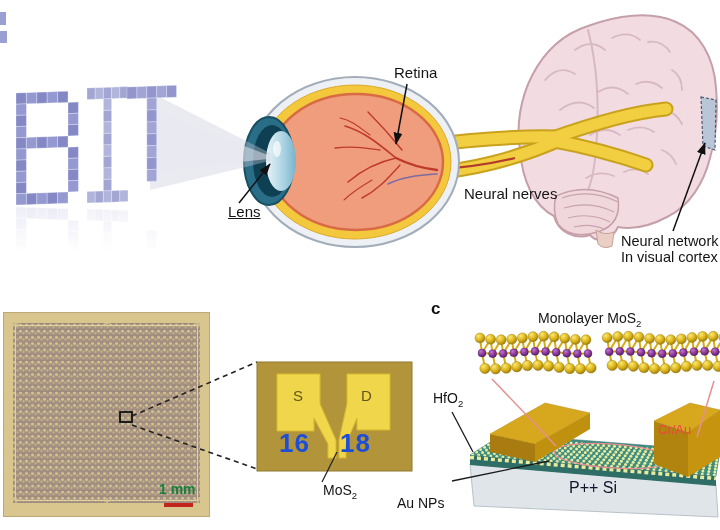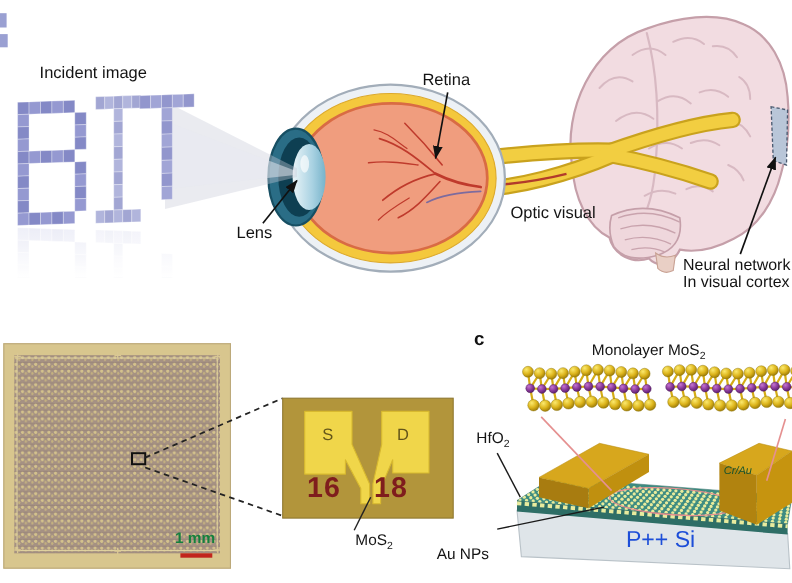--- a/index.html
+++ b/index.html
@@ -19,24 +19,24 @@
           linear-gradient(rgba(120,100,88,0.20) 1px, rgba(0,0,0,0) 1px);
         background-size:6px 6.2px,6px 6.2px,100% 6.2px;}
   #chip-frame{position:absolute;left:2px;top:2px;right:2px;bottom:2px;
         border:1px solid rgba(226,212,160,0.95);}
   #scale-text{position:absolute;left:159px;top:482px;z-index:11;color:#15803d;
         font-size:14px;font-weight:700;}
   #scale-bar{position:absolute;left:164px;top:503px;width:29px;height:4px;
         background:#c1251d;z-index:11;}
   
   .pad-lbl{font-size:15px;color:#64561a;font-weight:400;}
-  .num-lbl{font-size:26px;font-weight:700;color:#7f1d1d;letter-spacing:1px;}
+  .num-lbl{font-size:26px;font-weight:700;color:#1d4ed8;letter-spacing:1px;}
   #c-lbl{font-size:17px;font-weight:700;color:#111;}
-  #crau{font-size:10px;color:#14532d;font-style:italic;}
-  #psi{font-size:21px;color:#1d4ed8;}
+  #crau{font-size:13px;color:#ef4444;}
+  #psi{font-size:16px;color:#0f172a;}
   .small-lbl{font-size:14px;}
   .neural{font-size:14.5px;}
 </style>
 </head>
 <body>
 
 <div id="fig">
 
   <div id="chip">
     <div id="chip-inner">
@@ -812,24 +812,23 @@
             <line x1="723.8" y1="337.2177818802706" x2="725.8" y2="352.500532894136"></line>
             <line x1="725.8" y1="352.500532894136" x2="728.8" y2="367.7836576486712"></line>
           </g>
           <circle cx="728.8" cy="367.7836576486712" r="5.2" fill="url(#gSph)" stroke="#8a7207" stroke-width="0.4"></circle>
           <circle cx="723.8" cy="337.2177818802706" r="5" fill="url(#gSph)" stroke="#8a7207" stroke-width="0.4"></circle>
           <circle cx="725.8" cy="352.500532894136" r="4" fill="url(#pSph)" stroke="#4a1758" stroke-width="0.4"></circle>
         </g>
     </g>
   </svg>
 
-  <span class="lbl" style="left:36px;top:59px;">Incident image</span>
-  <span class="lbl" style="left:215px;top:204px;">Lens</span>
-  <span class="lbl" style="left:384px;top:65px;">Retina</span>
-  <span class="lbl" style="left:464px;top:186px;">Optic visual</span>
+  <span class="lbl" style="left:228px;top:204px;text-decoration:underline;">Lens</span>
+  <span class="lbl" style="left:394px;top:65px;">Retina</span>
+  <span class="lbl" style="left:464px;top:186px;">Neural nerves</span>
   <span class="lbl neural" style="left:621px;top:250px;">In visual cortex</span>
   <span class="lbl neural" style="left:621px;top:234px;">Neural network</span>
 
   <span class="lbl pad-lbl" style="left:293px;top:388px;">S</span>
   <span class="lbl pad-lbl" style="left:361px;top:388px;">D</span>
   <span class="lbl num-lbl" style="left:279px;top:429px;">16</span>
   <span class="lbl num-lbl" style="left:340px;top:429px;">18</span>
   <span class="lbl small-lbl" style="left:298px;top:483px;margin-left:25px;"><span>MoS</span><sub>2</sub></span>
 
   <span class="lbl" id="c-lbl" style="left:431px;top:300px;">c</span>

